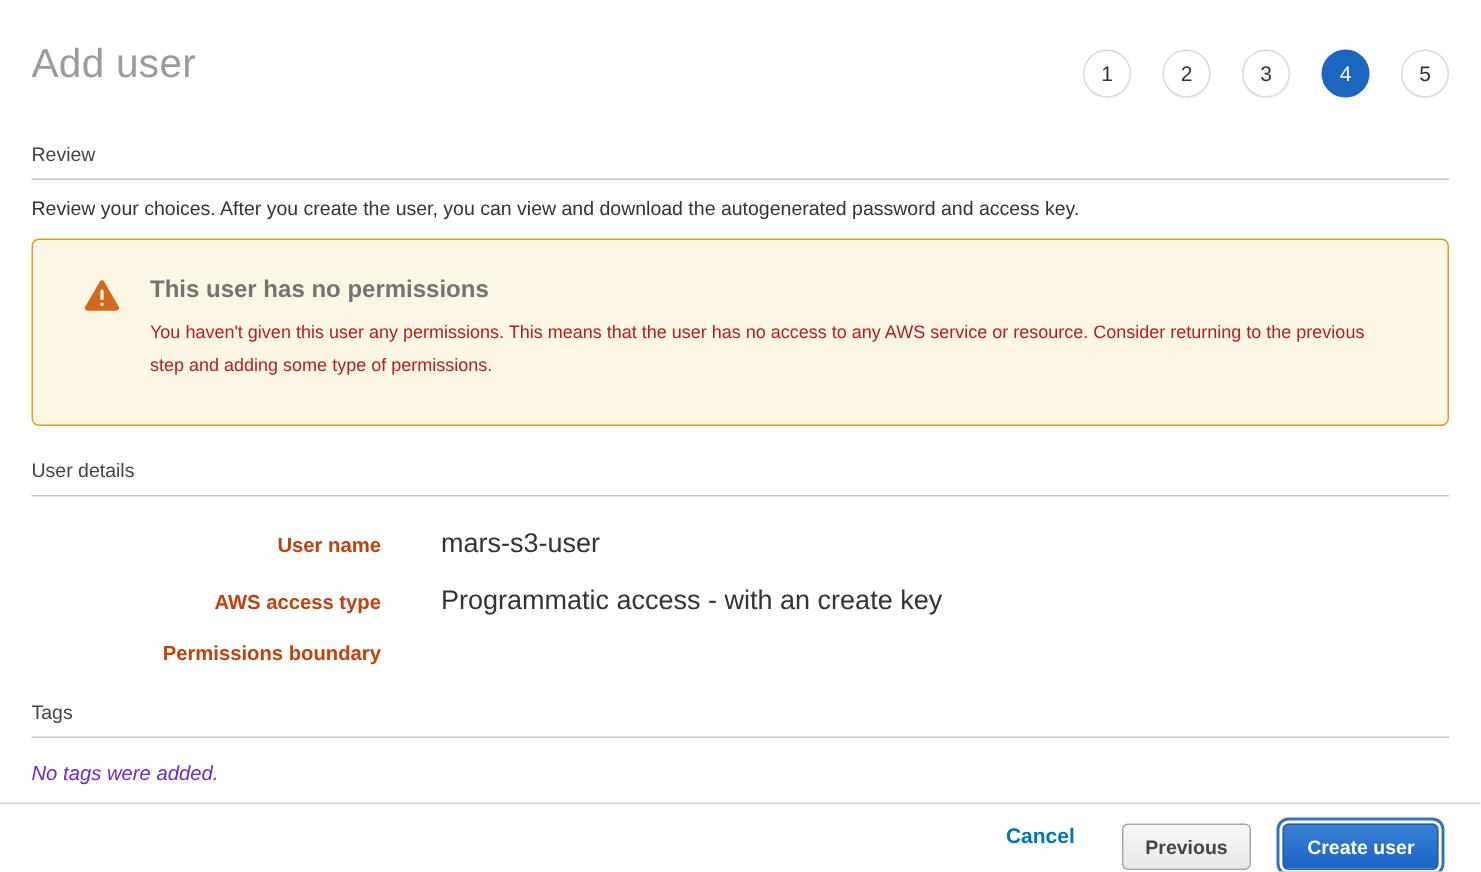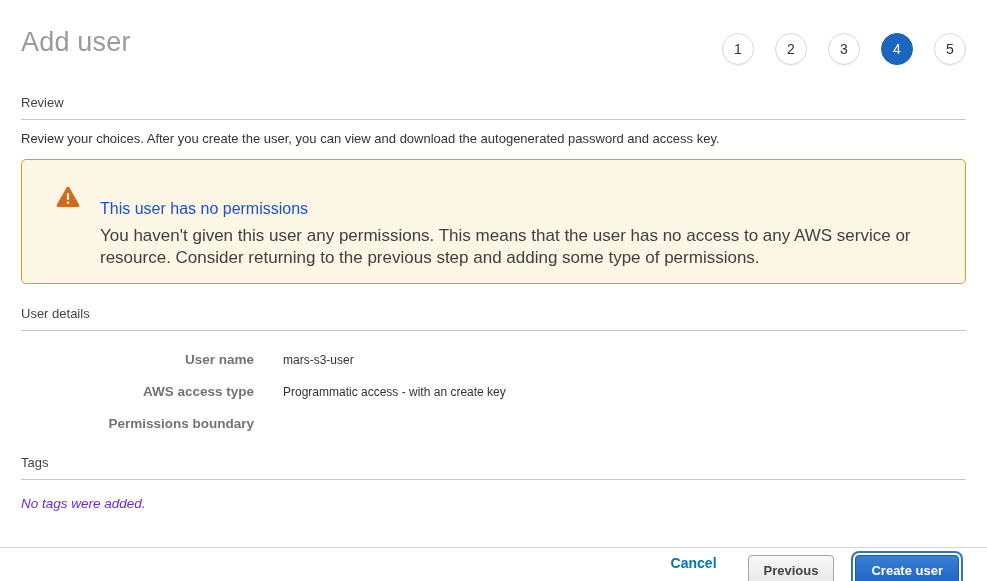--- a/index.html
+++ b/index.html
@@ -70,65 +70,64 @@
     background: #fbf7e4;
     height: 125px;
     padding: 25px 36px 0 34px;
     display: flex;
     align-items: flex-start;
   }
   .warning-icon { flex: 0 0 auto; margin-top: 1px; }
   .warning-content { margin-left: 20px; }
   .warning-title {
     font-size: 16px;
-    font-weight: 400;
-    color: #1d4ed8;
-    margin-top: 15px;
+    font-weight: 700;
+    color: #737373;
   }
   .warning-body {
     margin-top: 7px;
-    font-size: 17px;
+    font-size: 12px;
     line-height: 22px;
-    color: #404040;
+    color: #b91c1c;
     max-width: 860px;
   }
 
   
   .details-section { margin-top: 22px; }
   .details-rows { margin-top: 21px; }
   .detail-row { display: flex; align-items: baseline; margin-bottom: 17px; }
   .detail-label {
     width: 233px;
     text-align: right;
     font-size: 13.5px;
     font-weight: 700;
-    color: #737373;
+    color: #c2410c;
     flex: 0 0 auto;
   }
   .detail-value {
-    margin-left: 29px;
-    font-size: 12px;
+    margin-left: 40px;
+    font-size: 18px;
     color: #333;
   }
 
   
   .tags-section { margin-top: 24px; }
   .tags-empty {
     margin-top: 16px;
     font-size: 13.5px;
     font-style: italic;
     color: #6d28d9;
   }
 
   
   .footer {
     position: absolute;
     left: 0; right: 0;
     bottom: 0;
-    height: 34px;
+    height: 46px;
     border-top: 1px solid #d5d5d5;
     background: #fff;
     display: flex;
     align-items: center;
     justify-content: flex-end;
     padding: 0 24px 4px 0;
   }
   .cancel-link {
     font-size: 14px;
     font-weight: 700;

